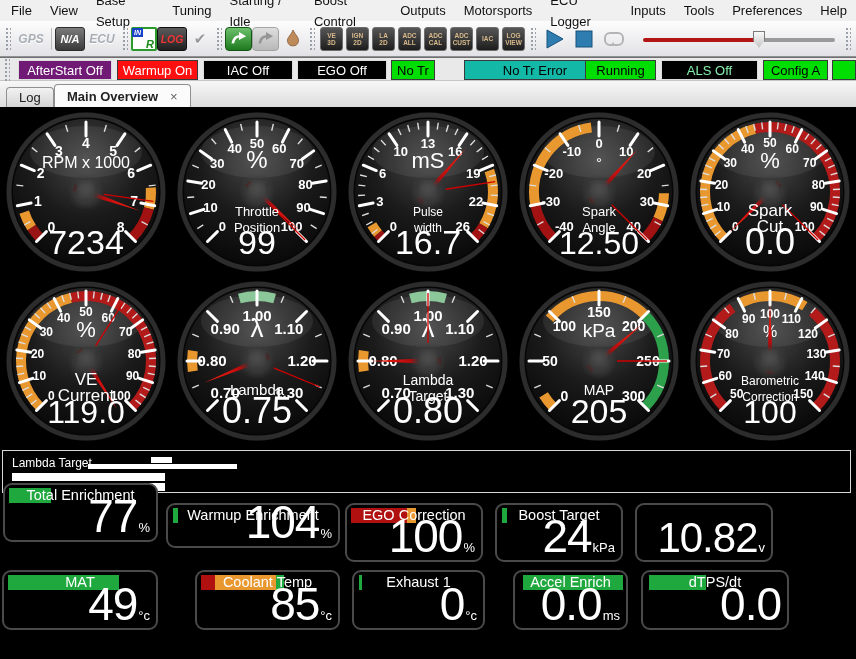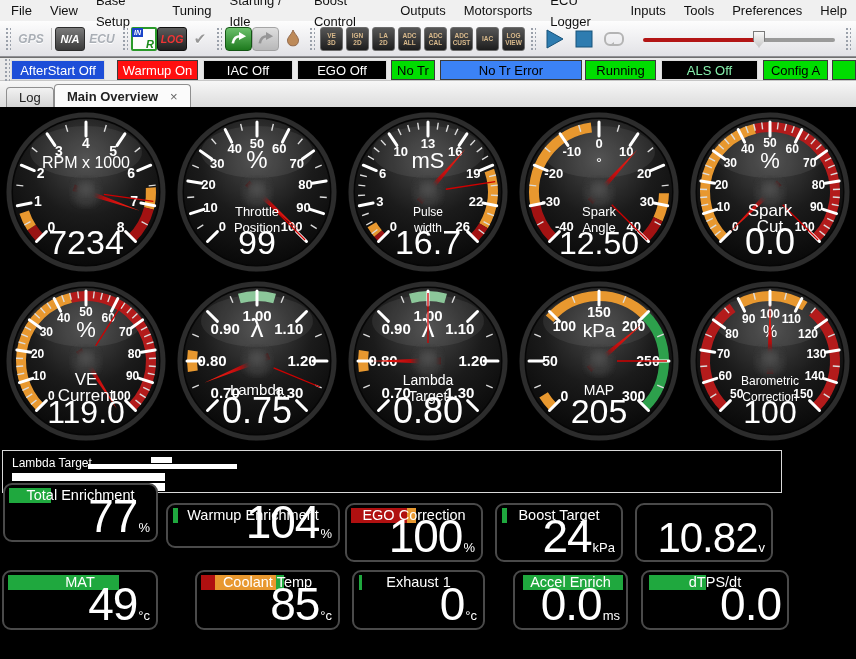--- a/index.html
+++ b/index.html
@@ -50,21 +50,21 @@
        padding:0 12px;font-size:13px;color:#222;}
   .tab-log{left:6px;height:20px;line-height:20px;background:linear-gradient(#f2f2f2,#d4d4d4);}
   .tab-active{left:54px;height:23px;line-height:23px;background:#fbfbfb;font-weight:700;}
   .tab-close{margin-left:12px;color:#666;font-weight:400;}
   
   .content{position:absolute;top:107px;left:0;width:856px;height:552px;background:#000;}
   .gauge-grid{display:grid;grid-template-columns:repeat(5,1fr);height:338px;}
   .gauge-cell{display:flex;align-items:center;justify-content:center;height:169px;}
   svg text{font-family:"Liberation Sans",sans-serif;}
   
-  .overlay-panel{position:absolute;left:2px;top:343px;width:780px;height:43px;background:#000;
+  .overlay-panel{position:absolute;left:2px;top:343px;width:849px;height:43px;background:#000;
                  border:1px solid #d9d9d9;}
   .ov-label{position:absolute;left:9px;top:5px;color:#fff;font-size:12px;}
   .wb{position:absolute;background:#fff;}
   
   .readout{position:absolute;background:#000;border:2px solid #4a4a4a;border-radius:9px;overflow:hidden;}
   .r-title{position:relative;height:21px;text-align:center;font-size:14.5px;color:#fff;line-height:20px;}
   .seg{position:absolute;top:3px;height:15px;}
   .r-label{position:relative;z-index:1;}
   .r-value{position:absolute;right:6px;bottom:1px;color:#fff;line-height:1;letter-spacing:-1px;white-space:nowrap;}
   .r-unit{font-size:13px;letter-spacing:0;margin-left:1px;}
@@ -177,26 +177,26 @@
       <span class="sl-red" style="left: 0px; width: 116px; background: rgb(179, 21, 21);"></span>
       <span class="sl-gray" style="left: 116px; width: 76px; background: rgb(154, 154, 154);"></span>
       <span class="sl-thumb" style="left: 110px;"></span>
     </div>
     <span class="spacer"></span>
     <span class="grip"></span>
   </div>
 
   <div class="statusbar">
     <span class="grip" style="position:absolute;left:1px;top:0;"></span>
-  <div class="ind" style="left: 11px; width: 94px; background: #1d4ed8; color: rgb(255, 255, 255); border: 1px solid rgb(221, 221, 221);">AfterStart Off</div>
+  <div class="ind" style="left: 18px; width: 94px; background: #701a75; color: rgb(255, 255, 255); border: 1px solid rgb(221, 221, 221);">AfterStart Off</div>
       <div class="ind" style="left: 117px; width: 81px; background: rgb(255, 15, 15); color: rgb(255, 255, 255); border: 1px solid rgb(58, 58, 58);">Warmup On</div>
       <div class="ind" style="left: 203px; width: 90px; background: rgb(0, 0, 0); color: rgb(255, 255, 255); border: 1px solid rgb(221, 221, 221);">IAC Off</div>
       <div class="ind" style="left: 297px; width: 90px; background: rgb(0, 0, 0); color: rgb(255, 255, 255); border: 1px solid rgb(221, 221, 221);">EGO Off</div>
       <div class="ind" style="left: 391px; width: 44px; background: rgb(0, 221, 0); color: rgb(0, 0, 0); border: 1px solid rgb(58, 58, 58);">No Tr E</div>
-      <div class="ind" style="left: 440px; width: 142px; background: #3b82f6; color: rgb(0, 0, 0); border: 1px solid rgb(58, 58, 58);">No Tr Error</div>
+      <div class="ind" style="left: 464px; width: 142px; background: #14b8a6; color: rgb(0, 0, 0); border: 1px solid rgb(58, 58, 58);">No Tr Error</div>
       <div class="ind" style="left: 585px; width: 71px; background: rgb(0, 221, 0); color: rgb(0, 0, 0); border: 1px solid rgb(58, 58, 58);">Running On</div>
       <div class="ind" style="left: 661px; width: 97px; background: rgb(0, 0, 0); color: #86efac; border: 1px solid rgb(221, 221, 221);">ALS Off</div>
       <div class="ind" style="left: 763px; width: 65px; background: rgb(0, 221, 0); color: rgb(0, 0, 0); border: 1px solid rgb(58, 58, 58);">Config A</div>
       <div class="ind" style="left: 832px; width: 24px; background: rgb(0, 221, 0); color: rgb(0, 0, 0); border: 1px solid rgb(58, 58, 58);"></div>
     </div>
 
   <div class="tabbar">
     <div class="tab tab-log">
       <span>Log</span>
     </div>

